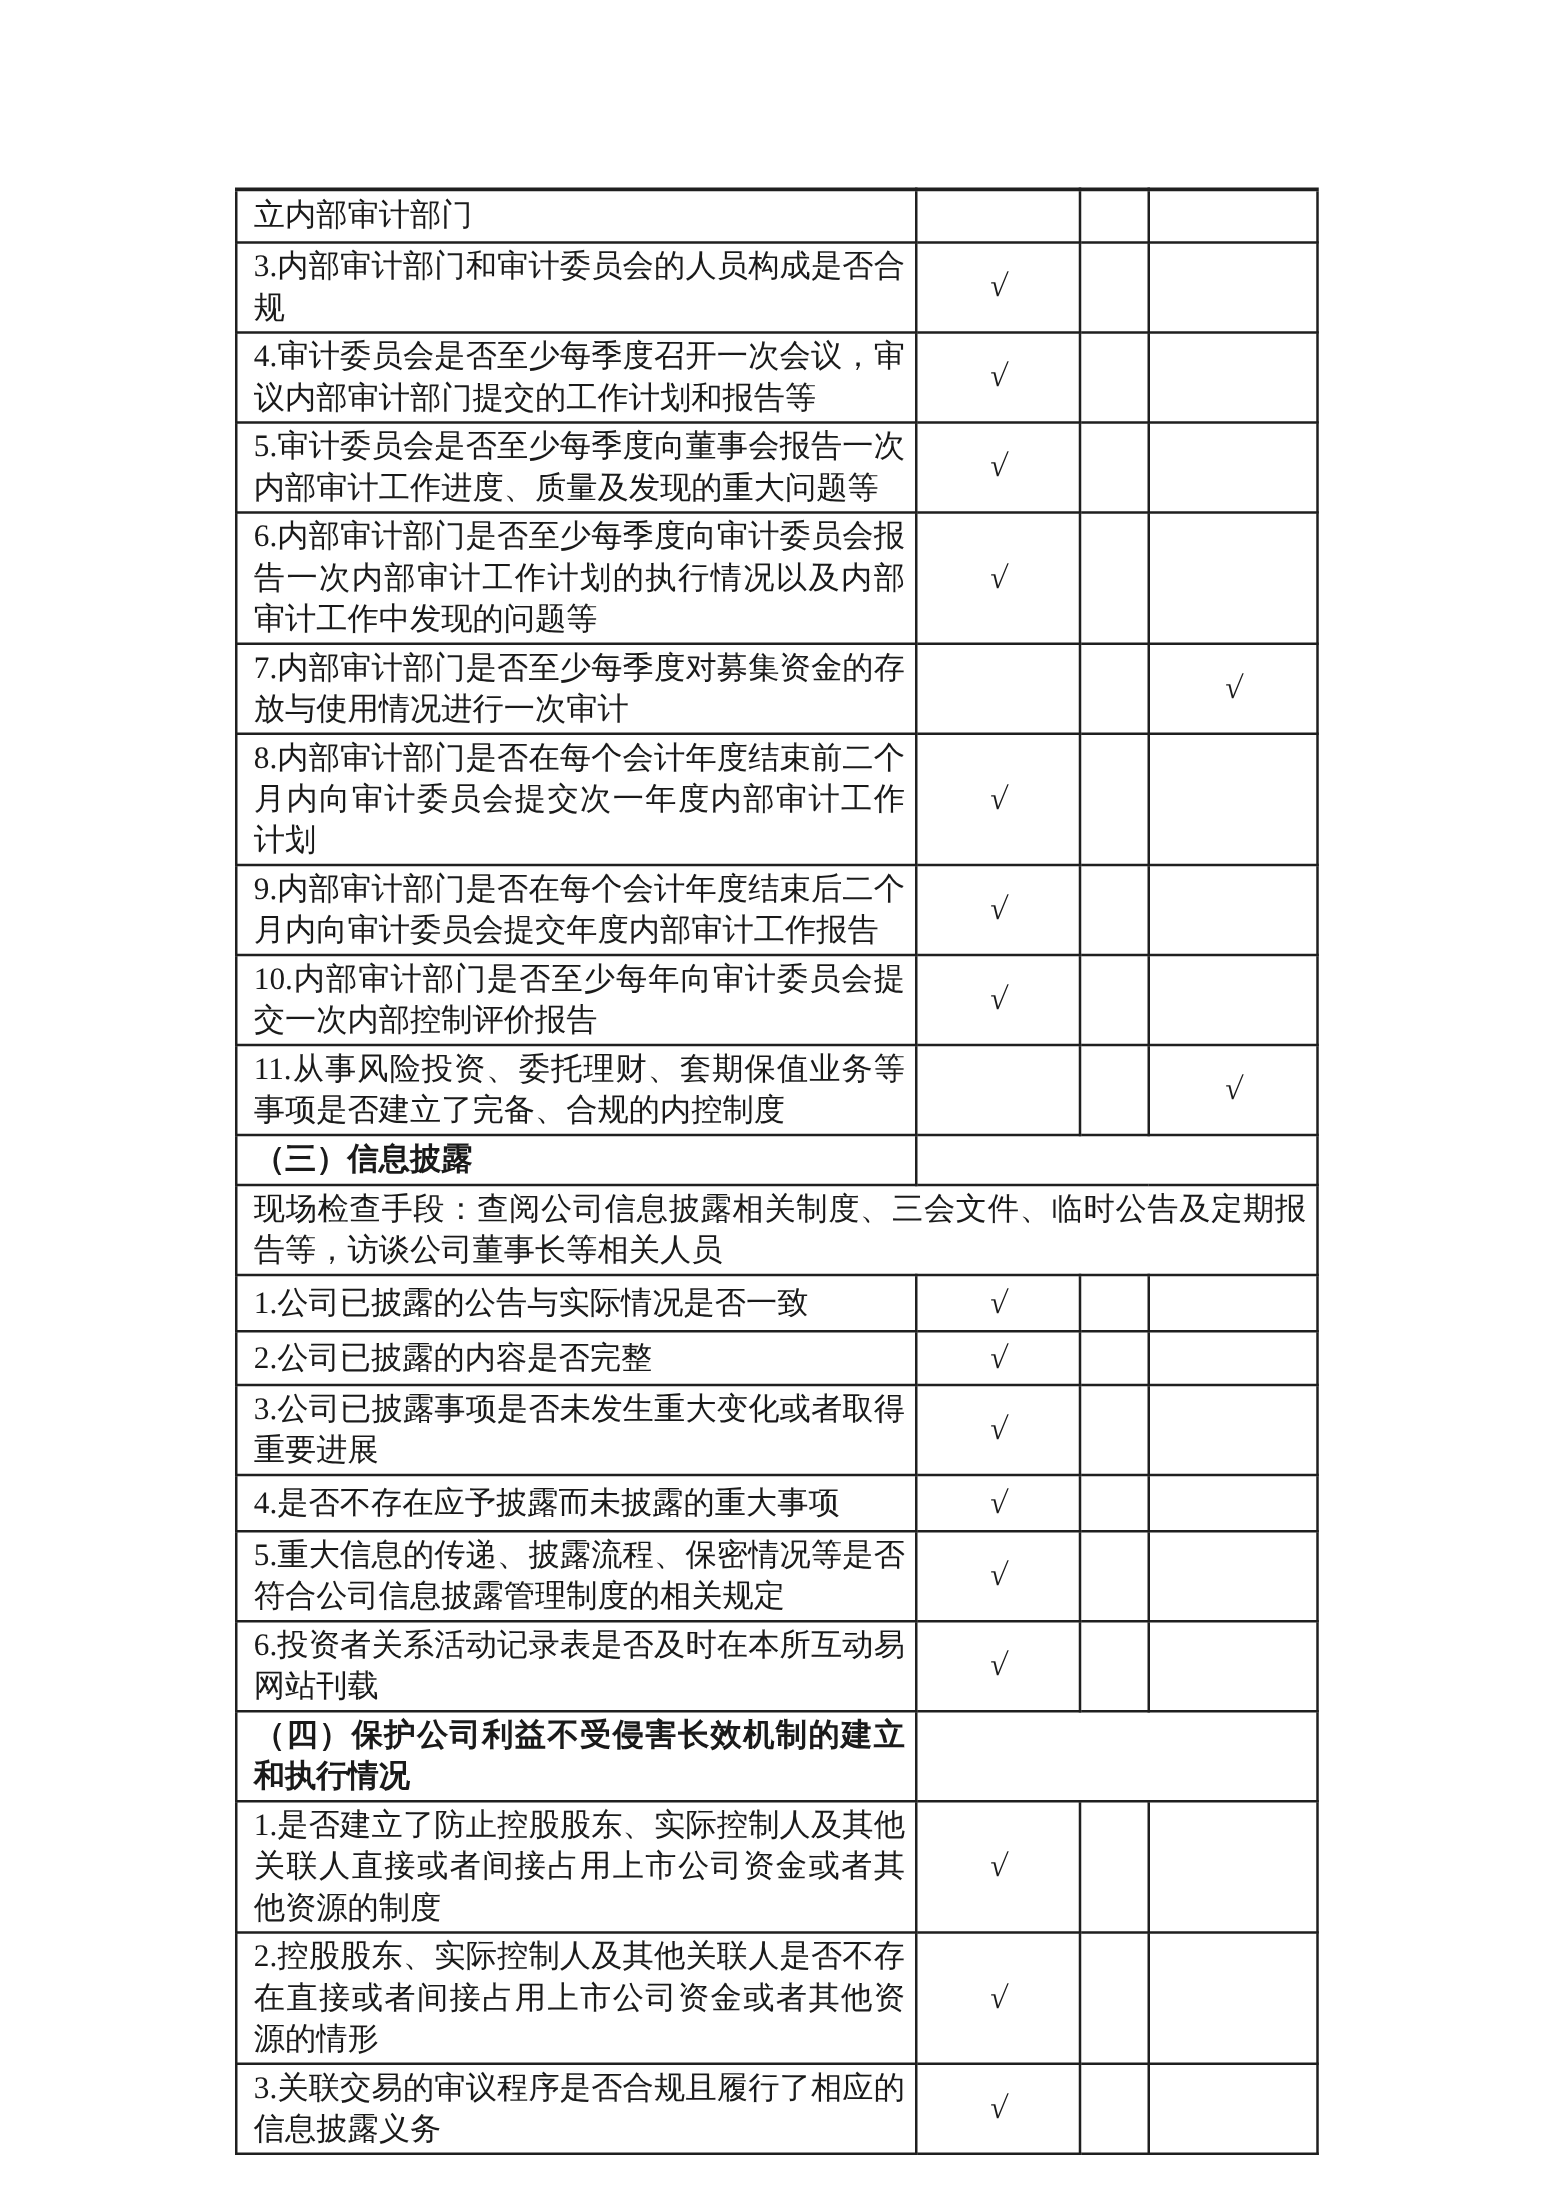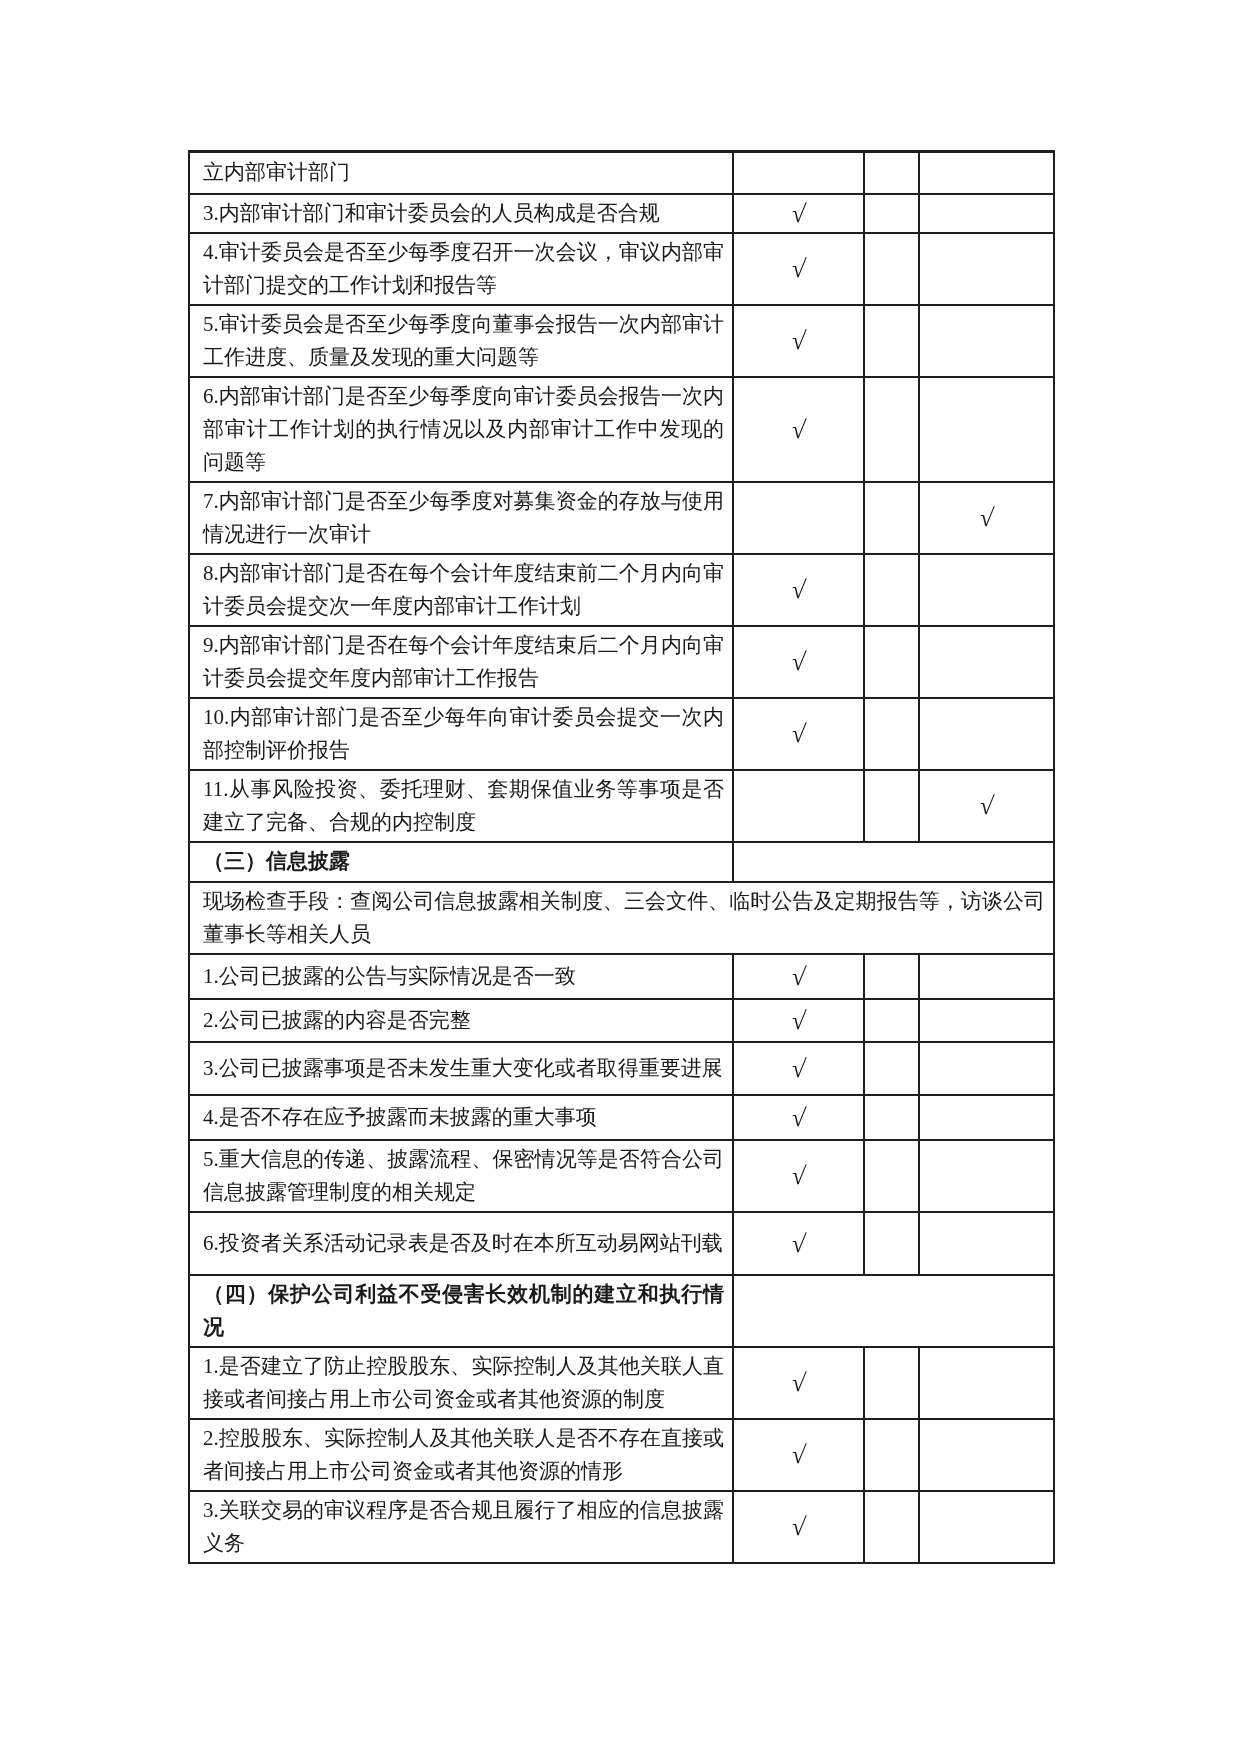--- a/index.html
+++ b/index.html
@@ -24,21 +24,21 @@
     border-collapse: collapse;
     table-layout: fixed;
   }
   table.checklist, table.checklist td {
     border: 2px solid #1f1f1f;
   }
   table.checklist {
     border-top-width: 3px;
   }
   td.q {
-    font-size: 21px;
+    font-size: 25px;
     line-height: 33px;
     text-align: justify;
     vertical-align: middle;
     padding: 2px 8px 2px 13px;
     word-break: break-all;
   }
   td.sec {
     font-weight: bold;
   }
   td.c {

